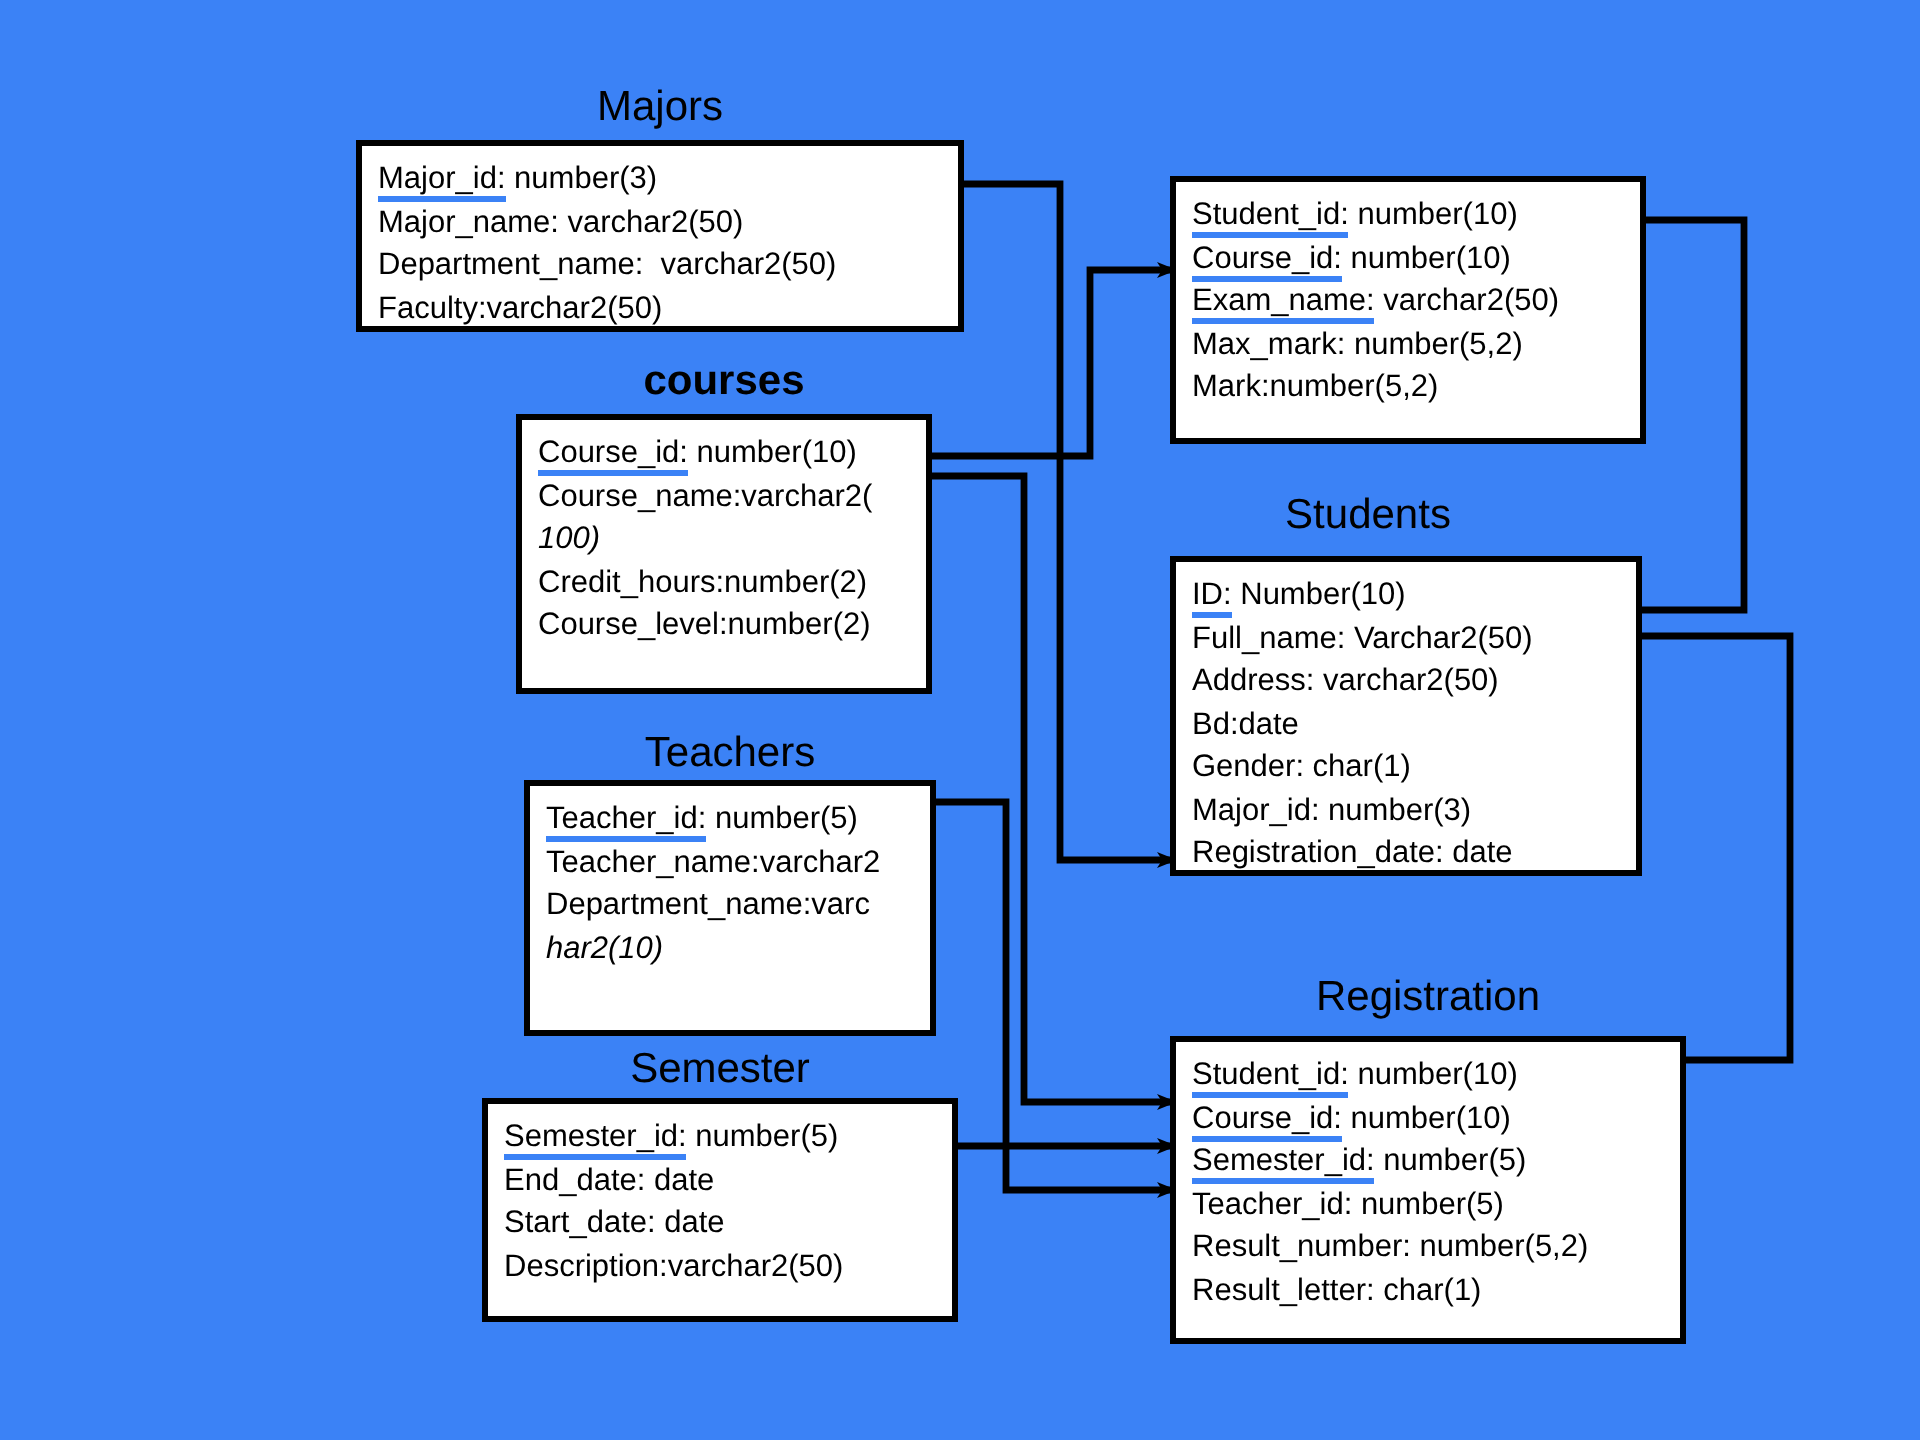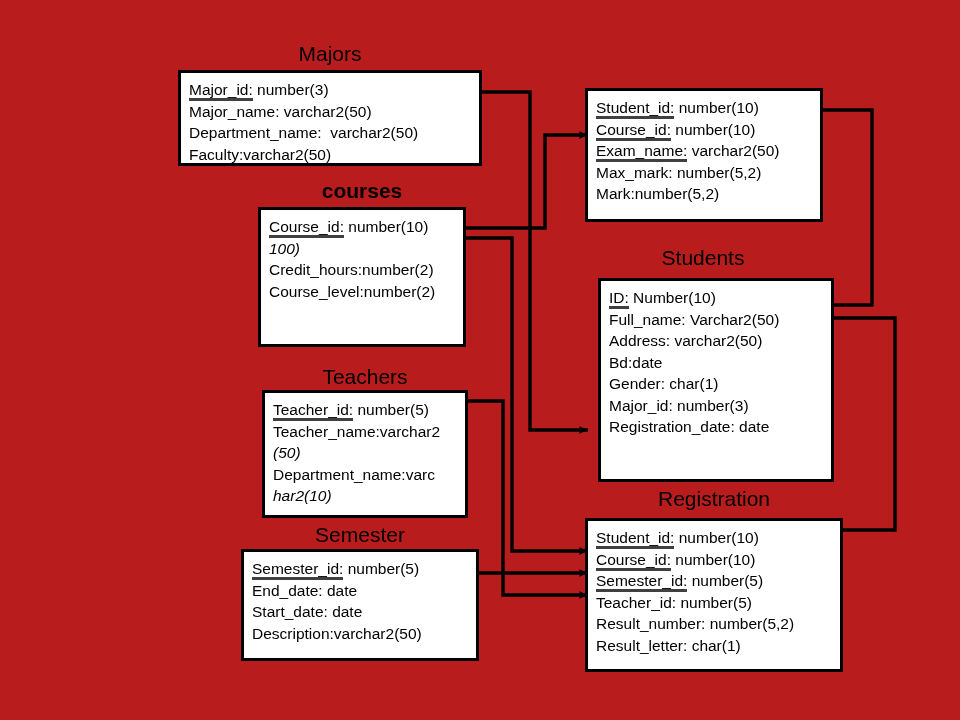--- a/index.html
+++ b/index.html
@@ -1,27 +1,27 @@
 <!DOCTYPE html>
 <html><head>
 <meta charset="utf-8">
 <title>ER Diagram</title>
 <style>
   html,body{margin:0;padding:0;background:#ffffff;}
   body{width:960px;height:720px;overflow:hidden;
        font-family:"Liberation Sans","DejaVu Sans",sans-serif;color:#000;}
-  #canvas{position:relative;width:960px;height:720px;background:#b91c1c;}
+  #canvas{position:relative;width:960px;height:720px;background:#3b82f6;}
   svg#wires{position:absolute;left:0;top:0;width:960px;height:720px;}
   .entity{position:absolute;box-sizing:border-box;background:#fff;
           border:3px solid #000;}
   .entity-title{position:absolute;text-align:center;font-size:21px;
                 line-height:22px;color:#000;white-space:nowrap;}
   .attrs{position:absolute;left:0;top:0;right:0;padding:6px 0 0 8px;}
   .attr{font-size:15.5px;line-height:21.5px;white-space:pre;color:#000;}
-  .attr.pk > .pkname{border-bottom:3px solid #404040;}
+  .attr.pk > .pkname{border-bottom:3px solid #3b82f6;}
   .attr .cont{display:block;font-style:italic;}
 </style>
 </head>
 <body>
 
 <div id="canvas">
 
   <svg id="wires" viewBox="0 0 960 720" xmlns="http://www.w3.org/2000/svg">
     <defs>
       <marker id="ah" markerWidth="11" markerHeight="11" refX="9.5" refY="4" orient="auto" markerUnits="userSpaceOnUse">
@@ -56,42 +56,42 @@
           <div class="attr pk"><span class="pkname">Course_id:</span><span class="type"> number(10)</span></div>
           <div class="attr pk"><span class="pkname">Exam_name:</span><span class="type"> varchar2(50)</span></div>
           <div class="attr"><span class="name">Max_mark: number(5,2)</span></div>
           <div class="attr"><span class="name">Mark:number(5,2)</span></div>
         </div>
       </div>
       <div class="entity-title" style="left: 258px; top: 180px; width: 208px; font-weight: bold;">courses</div>
       <div class="entity" style="left: 258px; top: 207px; width: 208px; height: 140px;">
         <div class="attrs">
           <div class="attr pk"><span class="pkname">Course_id:</span><span class="type"> number(10)</span></div>
-          <div class="attr"><span class="cont">100)</span></div>
+          <div class="attr"><span class="name">Course_name:varchar2(</span><span class="cont">100)</span></div>
           <div class="attr"><span class="name">Credit_hours:number(2)</span></div>
           <div class="attr"><span class="name">Course_level:number(2)</span></div>
         </div>
       </div>
-      <div class="entity-title" style="left: 585px; top: 247px; width: 236px;">Students</div>
-      <div class="entity" style="left: 598px; top: 278px; width: 236px; height: 204px;">
+      <div class="entity-title" style="left: 566px; top: 247px; width: 236px;">Students</div>
+      <div class="entity" style="left: 585px; top: 278px; width: 236px; height: 160px;">
         <div class="attrs">
           <div class="attr pk"><span class="pkname">ID:</span><span class="type"> Number(10)</span></div>
           <div class="attr"><span class="name">Full_name: Varchar2(50)</span></div>
           <div class="attr"><span class="name">Address: varchar2(50)</span></div>
           <div class="attr"><span class="name">Bd:date</span></div>
           <div class="attr"><span class="name">Gender: char(1)</span></div>
           <div class="attr"><span class="name">Major_id: number(3)</span></div>
           <div class="attr"><span class="name">Registration_date: date</span></div>
         </div>
       </div>
       <div class="entity-title" style="left: 262px; top: 366px; width: 206px;">Teachers</div>
       <div class="entity" style="left: 262px; top: 390px; width: 206px; height: 128px;">
         <div class="attrs">
           <div class="attr pk"><span class="pkname">Teacher_id:</span><span class="type"> number(5)</span></div>
-          <div class="attr"><span class="name">Teacher_name:varchar2</span><span class="cont">(50)</span></div>
+          <div class="attr"><span class="name">Teacher_name:varchar2</span></div>
           <div class="attr"><span class="name">Department_name:varc</span><span class="cont">har2(10)</span></div>
         </div>
       </div>
       <div class="entity-title" style="left: 241px; top: 524px; width: 238px;">Semester</div>
       <div class="entity" style="left: 241px; top: 549px; width: 238px; height: 112px;">
         <div class="attrs">
           <div class="attr pk"><span class="pkname">Semester_id:</span><span class="type"> number(5)</span></div>
           <div class="attr"><span class="name">End_date: date</span></div>
           <div class="attr"><span class="name">Start_date: date</span></div>
           <div class="attr"><span class="name">Description:varchar2(50)</span></div>

